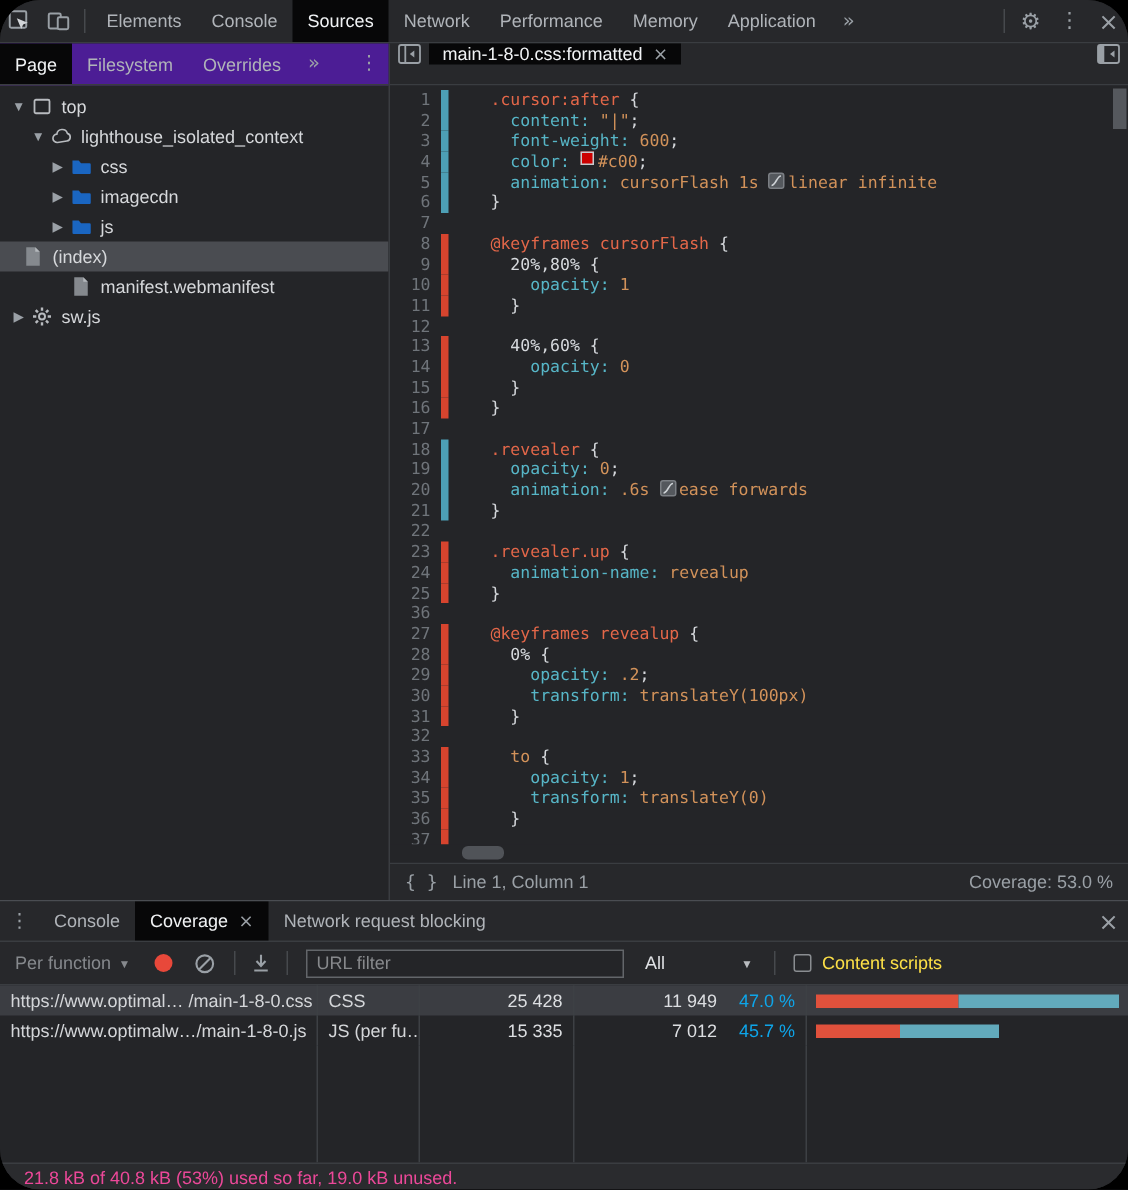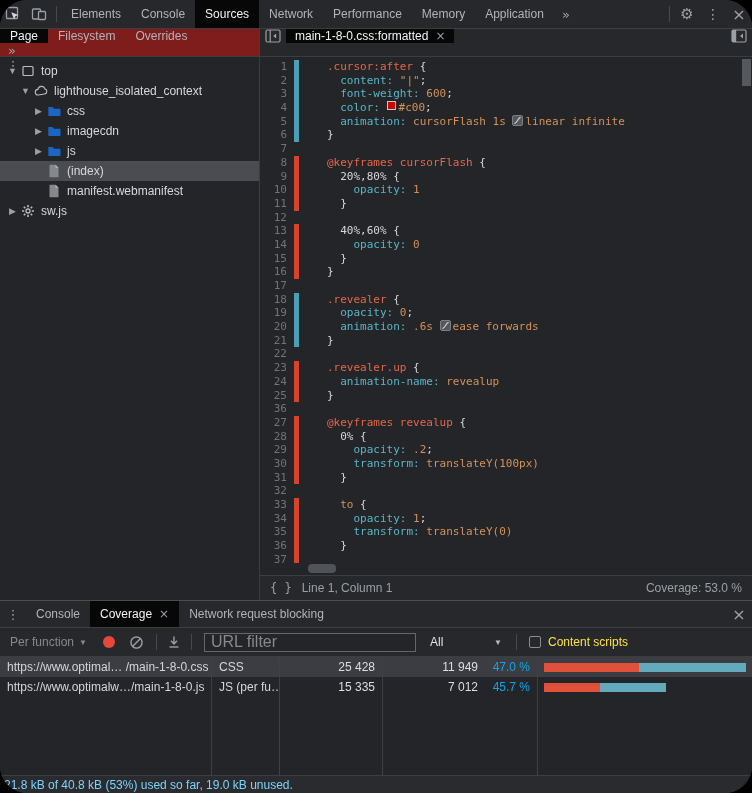--- a/index.html
+++ b/index.html
@@ -19,21 +19,21 @@
   .vdiv { width:1px; height:16px; background:#46494d; align-self:center; margin:0 4px; }
   .tab { display:flex; align-items:center; padding:0 10px; color:#b0b4b9; cursor:pointer; white-space:nowrap; }
   .tab.active { background:#070708; color:#f1f3f5; }
   .overflow-btn { display:flex; align-items:center; padding:0 8px; color:#9aa0a6; font-size:13px; cursor:pointer; }
   .spacer { flex:1; }
   .glyph { font-family:"DejaVu Sans", sans-serif; }
 
   
   .mid { display:flex; height:571px; }
   .sidebar { width:260px; flex:none; border-right:1px solid #3a3d41; display:flex; flex-direction:column; background:#242528; }
-  .nav-tabs { height:28px; background:#7f1d1d; border-bottom:1px solid #3a3d41; display:flex; align-items:stretch;flex-direction:column; }
+  .nav-tabs { height:28px; background:#4c1d95; border-bottom:1px solid #3a3d41; display:flex; align-items:stretch; }
   .tree { flex:1; padding-top:4px; overflow:hidden; }
   .tree-row { display:flex; align-items:center; height:20px; cursor:pointer; color:#d6d8db; white-space:nowrap; }
   .tree-row.selected { background:#4a4c51; }
   .tw-arrow { width:13px; flex:none; text-align:center; color:#9aa0a6; font-size:9px; }
   .tw-icon { width:18px; flex:none; display:flex; justify-content:center; align-items:center; }
   .tw-label { margin-left:4px; }
 
   .editor-col { flex:1; display:flex; flex-direction:column; min-width:0; }
   .editor-tabs { height:28px; background:#27282b; border-bottom:1px solid #3a3d41; display:flex; align-items:flex-start; }
   .editor-tab { display:flex; align-items:center; gap:7px; padding:0 9px; background:#070708; color:#f1f3f5; cursor:pointer; }
@@ -60,42 +60,42 @@
   .braces-ico { font:12px "DejaVu Sans Mono", monospace; color:#9aa0a6; }
 
   
   .drawer { height:193px; border-top:1px solid #4a4d52; display:flex; flex-direction:column; background:#242528; }
   .drawer-tabs { height:27px; flex:none; background:#27282b; border-bottom:1px solid #3a3d41; display:flex; align-items:stretch; }
   .drawer-toolbar { height:29px; flex:none; background:#27282b; border-bottom:1px solid #3a3d41; display:flex; align-items:center; padding-left:10px; }
   .dd-label { color:#86898d; display:flex; align-items:center; gap:5px; cursor:pointer; }
   .dd-arrow { font-size:8px; color:#86898d; }
   .record-dot { width:12px; height:12px; border-radius:50%; background:#e8483a; margin-left:16px; cursor:pointer; }
   .tb-icon { margin-left:14px; cursor:pointer; display:flex; align-items:center; }
-  .filter-input { width:212px; height:19px; margin-left:12px; background:#242528; border:1px solid #63666a; color:#d5d8db; font-family:"Liberation Sans",sans-serif; font-size:16px; padding:0 6px; }
+  .filter-input { width:212px; height:19px; margin-left:12px; background:#242528; border:1px solid #63666a; color:#d5d8db; font-family:"Liberation Sans",sans-serif; font-size:12px; padding:0 6px; }
   .filter-input::placeholder { color:#87898c; }
   .type-dd { display:flex; align-items:center; width:78px; margin-left:14px; color:#dfe1e4; cursor:pointer; justify-content:space-between; padding-right:6px; }
   .type-dd .dd-arrow { color:#b9bcc0; }
   .checkbox { width:12px; height:12px; border:1px solid #8a8d91; border-radius:2px; margin:0 7px 0 12px; cursor:pointer; flex:none; }
   .cb-label { color:#fde047; }
 
   .cov-grid { display:grid; grid-template-columns:212px 68px 103px 155px 1fr; }
   .cov-header { height:21px; flex:none; background:#2b2c2f; border-bottom:1px solid #3a3d41; }
   .hcell { display:flex; align-items:center; padding:0 7px; color:#dcdee1; border-right:1px solid #404348; white-space:nowrap; overflow:hidden; }
   .cov-rows { flex:1; display:flex; flex-direction:column; }
   .trow { height:20px; flex:none; cursor:pointer; }
   .trow.selected { background:#3b3d42; }
   .tcell { display:flex; align-items:center; padding:0 7px; border-right:1px solid #3d4044; color:#d4d6d9; white-space:nowrap; overflow:hidden; }
   .tcell.num { justify-content:flex-end; color:#dcdee1; }
   .pct { width:52px; text-align:right; color:#0ea5e9; flex:none; }
   .bar { height:9px; display:flex; }
   .bar .red { background:#e0513c; height:100%; }
   .bar .teal { background:#62aabc; height:100%; }
   .empty-fill { flex:1; }
   .empty-fill .hcell { height:100%; border-right:1px solid #3d4044; }
-  .drawer-status { height:18px; flex:none; background:#2a2b2e; border-top:1px solid #3a3d41; display:flex; align-items:center; padding-left:4px; color:#7dd3fc; }
+  .drawer-status { height:18px; flex:none; background:#2a2b2e; border-top:1px solid #3a3d41; display:flex; align-items:center; padding-left:16px; color:#ec4899; }
 </style>
 </head>
 <body>
 
 <div id="app">
 
   <div class="top-toolbar">
     <span class="icon-btn">
       <svg width="16" height="16" viewBox="0 0 16 16">
           <rect x="1.5" y="1.5" width="11" height="11" rx="1" fill="none" stroke="#9aa0a6" stroke-width="1.3"></rect>
@@ -177,21 +177,21 @@
           </div>
           <div class="tree-row" style="padding-left: 32px;">
             <span class="tw-arrow">▶</span>
             <span class="tw-icon">
               <svg width="14" height="14" viewBox="0 0 14 14">
                 <path d="M1.3 3 h4.2 l1.5 1.8 h5.7 a.8 .8 0 0 1 .8 .8 v5.6 a.8 .8 0 0 1 -.8 .8 H2.1 a.8 .8 0 0 1 -.8 -.8 z" fill="#1a66c2"></path>
               </svg>
             </span>
             <span class="tw-label">js</span>
           </div>
-          <div class="tree-row selected" style="padding-left: 32px; text-align: center;">
+          <div class="tree-row selected" style=" text-align: center;">
             <span class="tw-arrow"></span>
             <span class="tw-icon">
               <svg width="12" height="14" viewBox="0 0 12 14">
                 <path d="M1.5 .8 h6 l3 3 v9.4 h-9 z" fill="#85898e"></path>
                 <path d="M7.5 .8 v3 h3 z" fill="#b4b8bc"></path>
               </svg>
             </span>
             <span class="tw-label">(index)</span>
           </div>
           <div class="tree-row" style="padding-left: 32px;">

